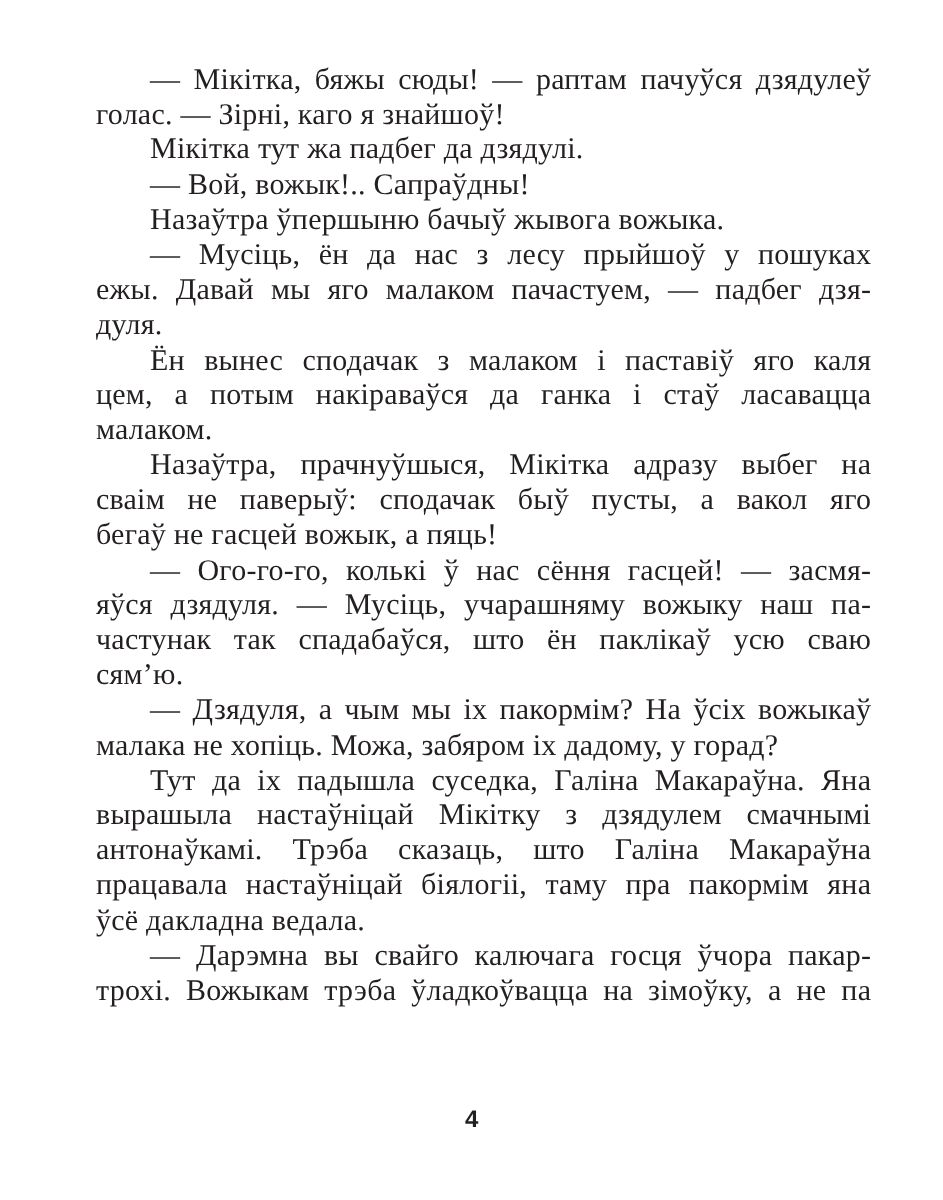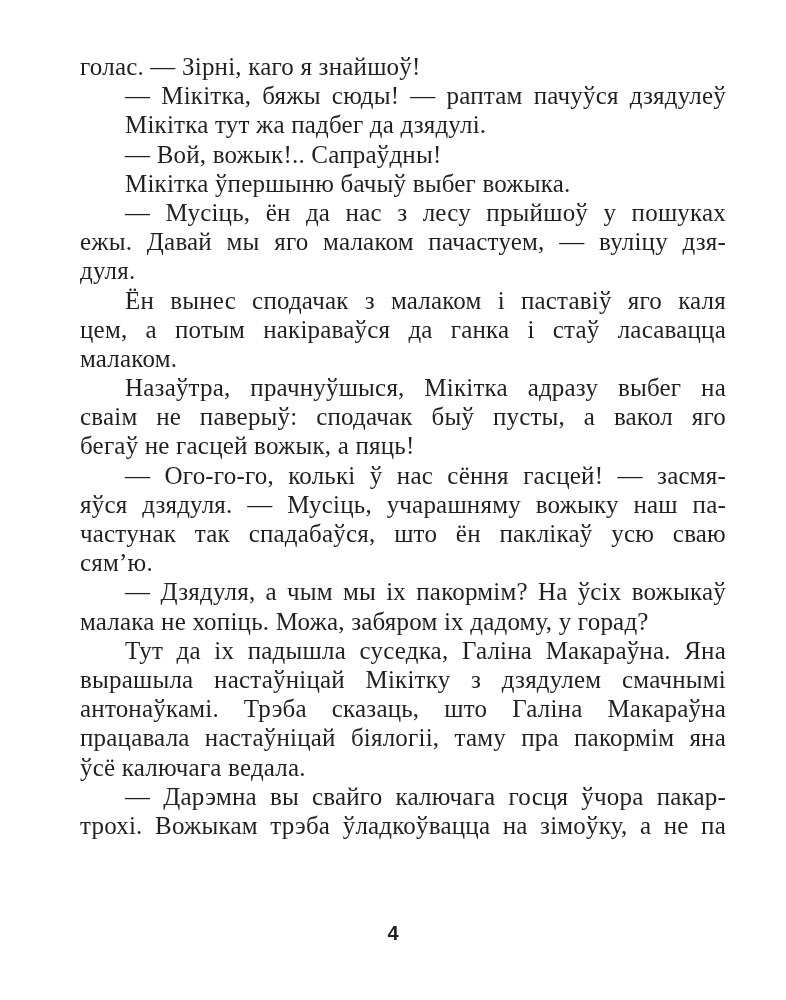--- a/index.html
+++ b/index.html
@@ -46,42 +46,42 @@
       font-family: "Liberation Sans", "DejaVu Sans", sans-serif;
       font-weight: bold;
       font-size: 20px;
       color: #231f20;
     }
   </style>
 </head>
 <body>
 
 <div class="page">
+  <span class="line indent">— Мікітка, бяжы сюды! — раптам пачуўся дзядулеў</span>
   <span class="line last">голас. — Зірні, каго я знайшоў!</span>
-  <span class="line indent">— Мікітка, бяжы сюды! — раптам пачуўся дзядулеў</span>
   <span class="line indent last">Мікітка тут жа падбег да дзядулі.</span>
   <span class="line indent last">— Вой, вожык!.. Сапраўдны!</span>
-  <span class="line indent last">Мікітка ўпершыню бачыў выбег вожыка.</span>
+  <span class="line indent last">Назаўтра ўпершыню бачыў жывога вожыка.</span>
   <span class="line indent">— Мусіць, ён да нас з лесу прыйшоў у пошуках</span>
-  <span class="line">ежы. Давай мы яго малаком пачастуем, — вуліцу дзя-</span>
+  <span class="line">ежы. Давай мы яго малаком пачастуем, — падбег дзя-</span>
   <span class="line last">дуля.</span>
   <span class="line indent">Ён вынес сподачак з малаком і паставіў яго каля</span>
   <span class="line">цем, а потым накіраваўся да ганка і стаў ласавацца</span>
   <span class="line last">малаком.</span>
   <span class="line indent">Назаўтра, прачнуўшыся, Мікітка адразу выбег на</span>
   <span class="line">сваім не паверыў: сподачак быў пусты, а вакол яго</span>
   <span class="line last">бегаў не гасцей вожык, а пяць!</span>
   <span class="line indent">— Ого-го-го, колькі ў нас сёння гасцей! — засмя-</span>
   <span class="line">яўся дзядуля. — Мусіць, учарашняму вожыку наш па-</span>
   <span class="line">частунак так спадабаўся, што ён паклікаў усю сваю</span>
   <span class="line last">сям’ю.</span>
   <span class="line indent">— Дзядуля, а чым мы іх пакормім? На ўсіх вожыкаў</span>
   <span class="line last">малака не хопіць. Можа, забяром іх дадому, у горад?</span>
   <span class="line indent">Тут да іх падышла суседка, Галіна Макараўна. Яна</span>
   <span class="line">вырашыла настаўніцай Мікітку з дзядулем смачнымі</span>
   <span class="line">антонаўкамі. Трэба сказаць, што Галіна Макараўна</span>
   <span class="line">працавала настаўніцай біялогіі, таму пра пакормім яна</span>
-  <span class="line last">ўсё калючага ведала.</span>
+  <span class="line last">ўсё дакладна ведала.</span>
   <span class="line indent">— Дарэмна вы свайго калючага госця ўчора пакар-</span>
   <span class="line">трохі. Вожыкам трэба ўладкоўвацца на зімоўку, а не па</span>
 </div>
 
 <div class="page-number">4</div>
 
 </body></html>

